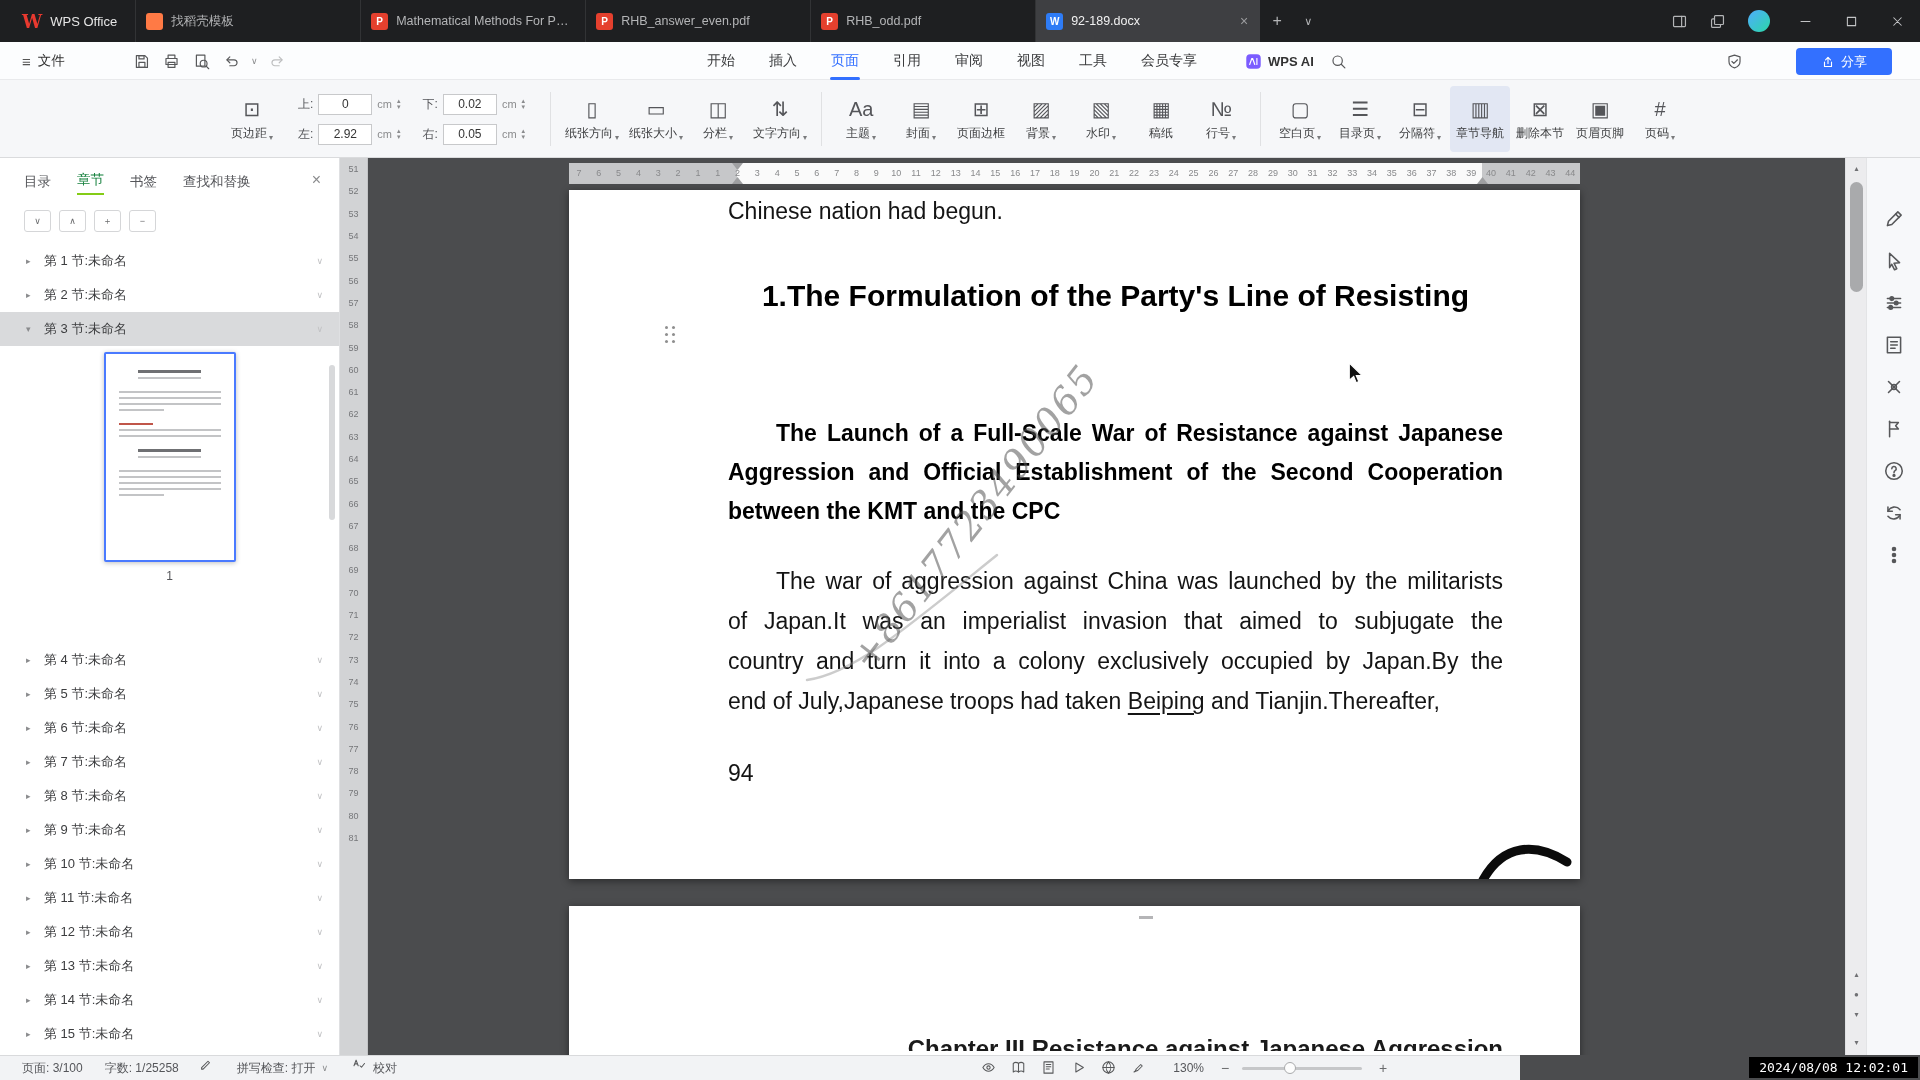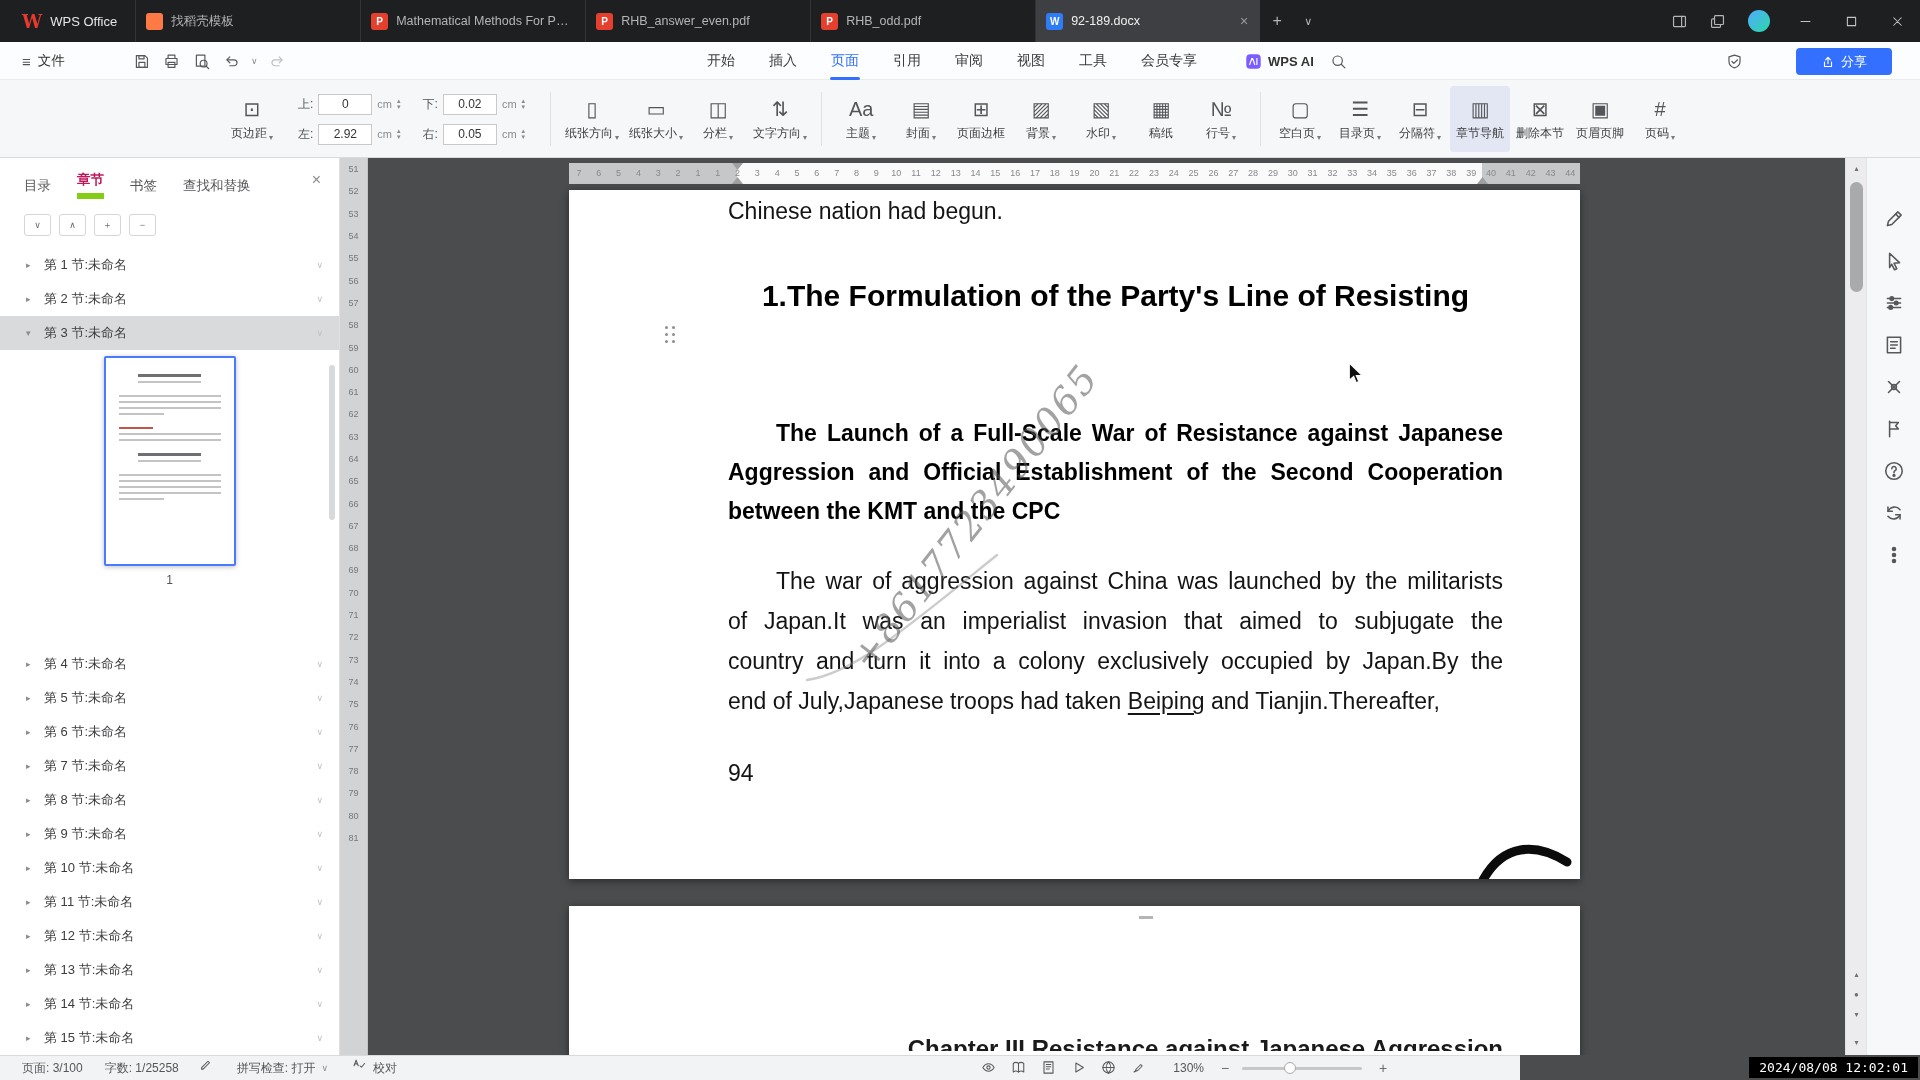--- a/index.html
+++ b/index.html
@@ -64,21 +64,21 @@
   .mf{display:flex;align-items:center;gap:5px;font-size:12px;color:#55565a;}
   .mf input{width:54px;height:21px;border:1px solid #c8c9cb;background:#fff;text-align:center;font-size:12px;color:#333;}
   .mf .unit{color:#8a8b8d;font-size:11px;}
   .stp{display:flex;flex-direction:column;color:#8a8b8d;}
   .stp i{font-style:normal;font-size:7px;line-height:6px;}
 
   
   #sidebar{position:absolute;left:0;top:158px;width:340px;height:897px;background:#fff;border-right:1px solid #dfe0e2;overflow:hidden;z-index:10;}
   .sb-tabs{display:flex;align-items:flex-end;gap:26px;padding:13px 20px 9px 24px;font-size:13.5px;color:#55565a;}
   .sb-tab{padding-bottom:4px;}
-  .sb-tab.active{color:#be185d;font-weight:bold;border-bottom:6px solid #84cc16;}
+  .sb-tab.active{color:#15803d;font-weight:normal;border-bottom:2px solid #84cc16;}
   .sb-close{position:absolute;right:18px;top:13px;color:#8a8b8d;font-size:16px;}
   .sb-ctrls{display:flex;gap:8px;padding:6px 0 12px 24px;}
   .sb-ctrl{width:27px;height:22px;border:1px solid #d5d6d8;background:#fff;color:#6a6b6d;font-size:9px;display:flex;align-items:center;justify-content:center;border-radius:3px;}
   .sec-row{height:34px;display:flex;align-items:center;padding:0 16px 0 26px;font-size:13px;color:#3c3d3f;}
   .sec-row .arr{width:18px;color:#8a8b8d;font-size:9px;flex:none;}
   .sec-row .chev{margin-left:auto;color:#c0c1c3;font-size:9px;}
   .sec-row.selected{background:#d9dadc;}
   .thumb-wrap{padding:6px 0 60px;display:flex;flex-direction:column;align-items:center;}
   .thumb{width:132px;height:210px;background:#fff;border:2px solid #4a7aff;border-radius:2px;box-shadow:0 1px 5px rgba(0,0,0,.25);padding:16px 13px;display:flex;flex-direction:column;gap:4px;}
   .tl{height:2px;background:#c3c4c6;}

